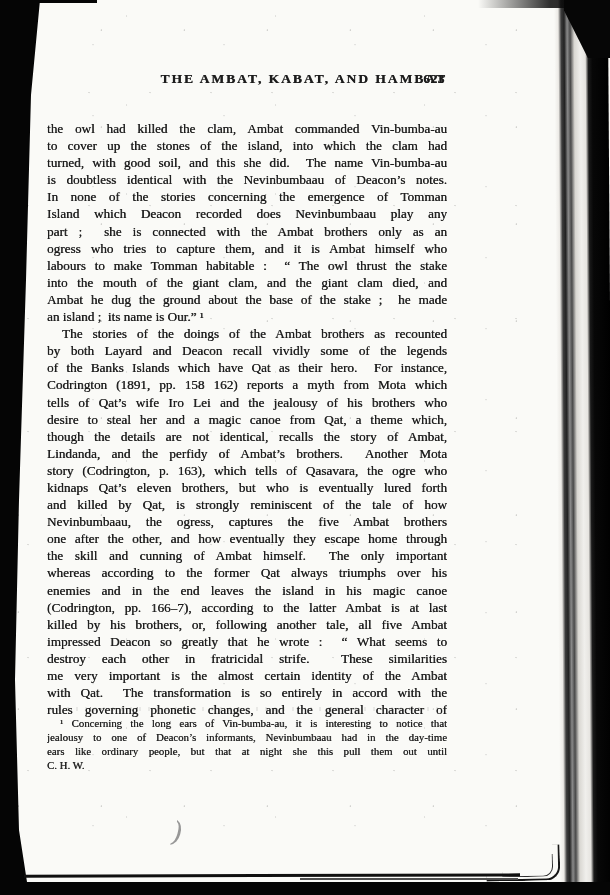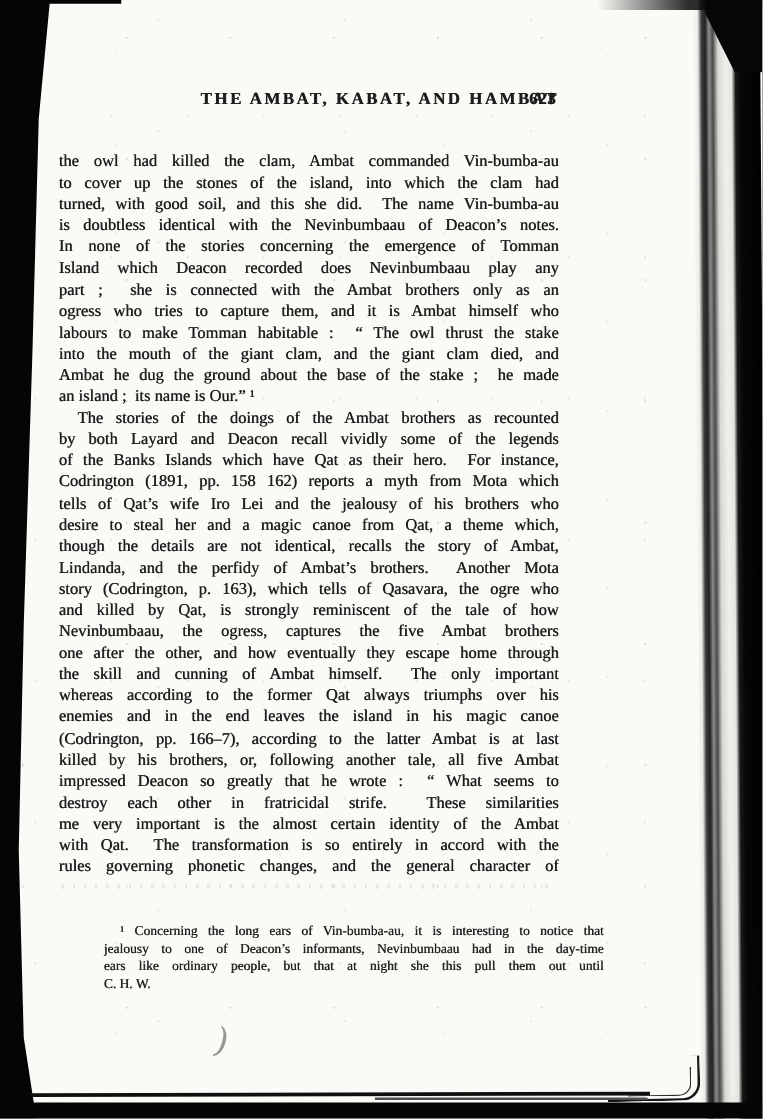--- a/index.html
+++ b/index.html
@@ -45,21 +45,21 @@
     text-shadow: 0.35px 0 0 rgba(25,25,25,0.85);
     overflow: hidden;
   }
   .line.last { text-align-last: left; }
   .para.indent .line:first-child { padding-left: 15px; width: 385px; font-family: Liberation Serif, serif; }
   .smudge {
     position: absolute; top: 707px; left: 2px; width: 396px; height: 4px;
     background: repeating-linear-gradient(90deg, rgba(0,0,0,0.13) 0 2px, transparent 2px 9px);
     opacity: .55;
   }
-  .footnote { position: absolute; top: 739px; left: 0; width: 400px; margin-left: 36px; }
+  .footnote { position: absolute; top: 717px; left: 0; width: 400px; }
   .fline {
     width: 400px; height: 13.9px; line-height: 13.9px;
     font-size: 10.8px;
     text-align: justify; text-align-last: justify;
     white-space: pre-wrap;
     text-shadow: 0.3px 0 0 rgba(25,25,25,0.8);
     overflow: hidden;
   }
   .fline.last { text-align-last: left; }
   .footnote .fline:first-child { padding-left: 13px; width: 387px; }
@@ -147,20 +147,21 @@
       <div class="para indent">
           <div class="line">The stories of the doings of the Ambat brothers as recounted</div>
           <div class="line">by both Layard and Deacon recall vividly some of the legends</div>
           <div class="line">of the Banks Islands which have Qat as their hero.  For instance,</div>
           <div class="line">Codrington (1891, pp. 158 162) reports a myth from Mota which</div>
           <div class="line">tells of Qat’s wife Iro Lei and the jealousy of his brothers who</div>
           <div class="line">desire to steal her and a magic canoe from Qat, a theme which,</div>
           <div class="line">though the details are not identical, recalls the story of Ambat,</div>
           <div class="line">Lindanda, and the perfidy of Ambat’s brothers.  Another Mota</div>
           <div class="line">story (Codrington, p. 163), which tells of Qasavara, the ogre who</div>
+          <div class="line">kidnaps Qat’s eleven brothers, but who is eventually lured forth</div>
           <div class="line">and killed by Qat, is strongly reminiscent of the tale of how</div>
           <div class="line">Nevinbumbaau, the ogress, captures the five Ambat brothers</div>
           <div class="line">one after the other, and how eventually they escape home through</div>
           <div class="line">the skill and cunning of Ambat himself.  The only important</div>
           <div class="line">whereas according to the former Qat always triumphs over his</div>
           <div class="line">enemies and in the end leaves the island in his magic canoe</div>
           <div class="line">(Codrington, pp. 166–7), according to the latter Ambat is at last</div>
           <div class="line">killed by his brothers, or, following another tale, all five Ambat</div>
           <div class="line">impressed Deacon so greatly that he wrote :  “ What seems to</div>
           <div class="line">destroy each other in fratricidal strife.  These similarities</div>

